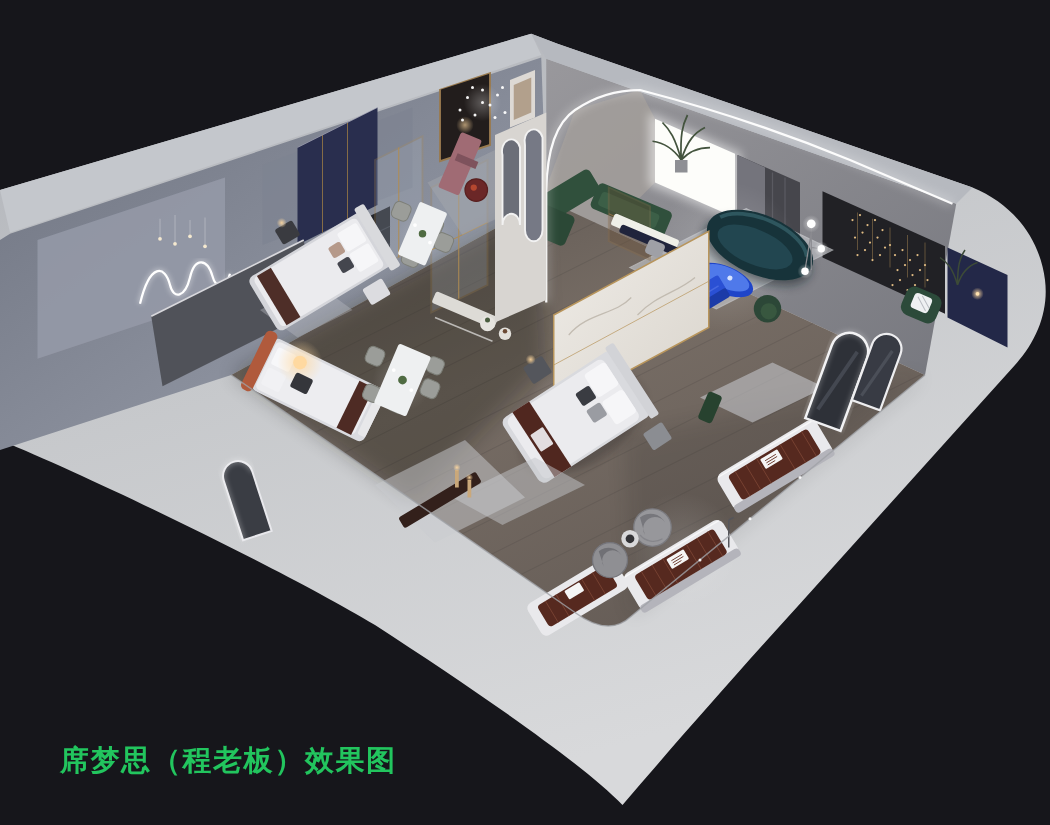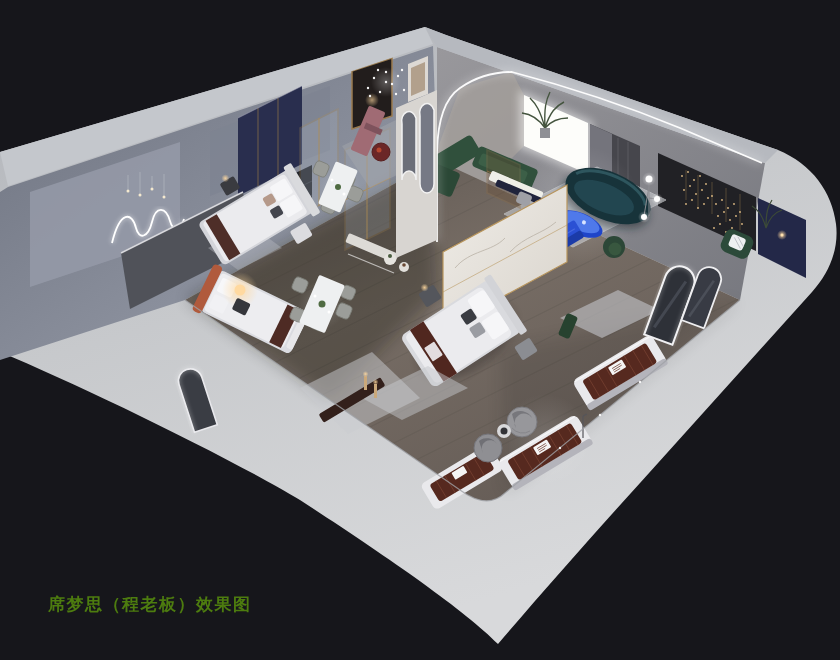--- a/index.html
+++ b/index.html
@@ -1,19 +1,19 @@
 <!DOCTYPE html>
 <html><head>
 <meta charset="utf-8">
 <style>
   html,body{margin:0;padding:0;background:#0d0d10;}
   #stage{position:relative;width:840px;height:660px;overflow:hidden;background:#141418;
          font-family:"DejaVu Sans","Liberation Sans",sans-serif;}
   #stage svg{position:absolute;left:0;top:0;display:block;}
-  .caption{position:absolute;left:48px;top:593px;color:#4d7c0f;font-size:17px;
+  .caption{position:absolute;left:48px;top:593px;color:#22c55e;font-size:23px;
            font-weight:700;letter-spacing:1.5px;white-space:nowrap;text-align:center;}
 </style>
 </head>
 <body>
 
 <div id="stage">
 <svg width="840" height="660" viewBox="0 0 840 660">
   <defs>
     <linearGradient id="slabGrad" x1="0" y1="0" x2="0.4" y2="1">
       <stop offset="0" stop-color="#aeb1b7"></stop>

